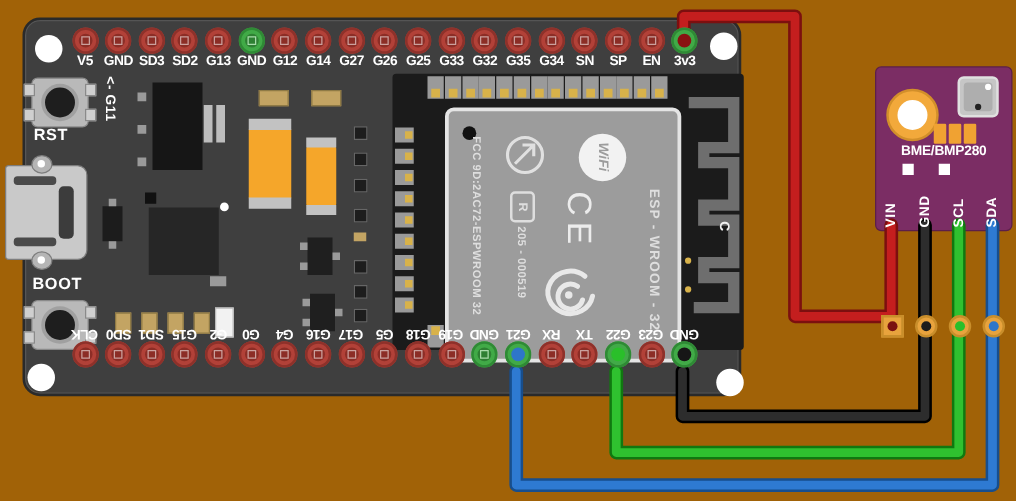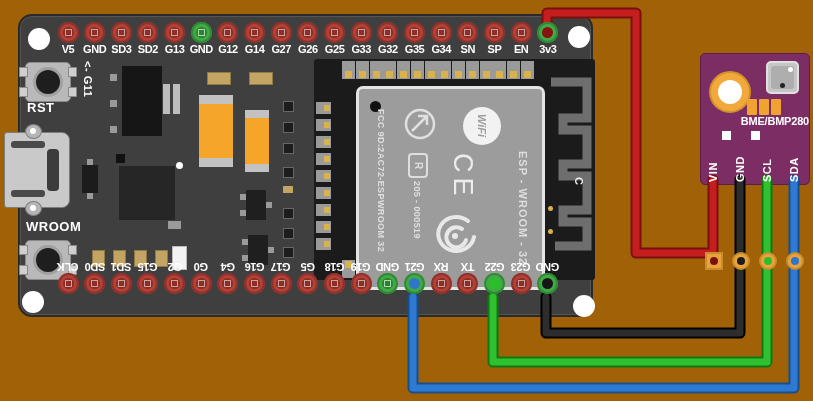--- a/index.html
+++ b/index.html
@@ -83,21 +83,21 @@
              background:#f2a93b;border:2px solid #d28f2a;box-sizing:border-box;
              display:flex;align-items:center;justify-content:center;}
   .sens-ring::after{content:"";width:24px;height:24px;background:#fff;border-radius:50%;}
   .sens-chip{position:absolute;left:65px;top:7px;width:33px;height:33px;background:#c6c6c6;
              border:2px solid #e0e0e0;border-radius:5px;box-sizing:border-box;}
   .sens-chip .inner{position:absolute;inset:3px;background:#aeaeae;border-radius:3px;}
   .sens-chip .wdot{position:absolute;right:4px;top:4px;width:5px;height:5px;background:#fff;border-radius:50%;}
   .sens-chip .bdot{position:absolute;left:12px;bottom:4px;width:5px;height:5px;background:#222;border-radius:50%;}
   .sens-caps{position:absolute;left:46px;top:45px;display:flex;gap:2px;}
   .sens-cap{width:10px;height:16px;background:#f0a232;border-radius:1px;}
-  .sens-title{position:absolute;left:0;top:61px;width:100%;text-align:right;
+  .sens-title{position:absolute;left:0;top:61px;width:100%;text-align:center;
               color:#fff;font-size:11px;font-weight:bold;letter-spacing:-.2px;}
   .sens-sq{position:absolute;top:77px;width:9px;height:9px;background:#fff;}
   .spin{position:absolute;top:80px;width:18px;z-index:10;}
   .spin-label{position:absolute;left:2px;top:2px;height:46px;width:14px;color:#fff;font-size:11px;font-weight:bold;
               writing-mode:vertical-rl;transform:rotate(180deg);letter-spacing:.5px;}
   .spad{position:absolute;left:0;top:118px;width:18px;height:18px;background:#e8a33d;border:2px solid #c98e2b;
         box-sizing:border-box;display:flex;align-items:center;justify-content:center;}
   .spad.round{border-radius:50%;}
   .spad .spad-hole{width:8px;height:8px;border-radius:50%;}
   .hole-vin{background:#7a1010;} .hole-gnd{background:#1c1c1c;}
@@ -357,21 +357,21 @@
       </div>
 
     <div class="tact" style="left:5px;top:46px;">
       <span class="tab" style="left:-7px;top:4px;"></span>
         <span class="tab" style="left:-7px;bottom:4px;"></span>
       <span class="tab" style="right:-7px;top:4px;"></span>
         <span class="tab" style="right:-7px;bottom:4px;"></span>
     </div>
     <div class="lbl" style="left:7px;top:84px;">RST</div>
 
-    <div class="lbl" style="left:6px;top:203px;">WROOM</div>
+    <div class="lbl" style="left:6px;top:203px;">BOOT</div>
     <div class="tact" style="left:5px;top:224px;">
       <span class="tab" style="left:-7px;top:4px;"></span>
         <span class="tab" style="left:-7px;bottom:4px;"></span>
       <span class="tab" style="right:-7px;top:4px;"></span>
         <span class="tab" style="right:-7px;bottom:4px;"></span>
     </div>
 
     <div class="lbl vtext" style="left:62px;top:45px;font-size:11px;">&lt;- G11</div>
 
     <div class="usb">

